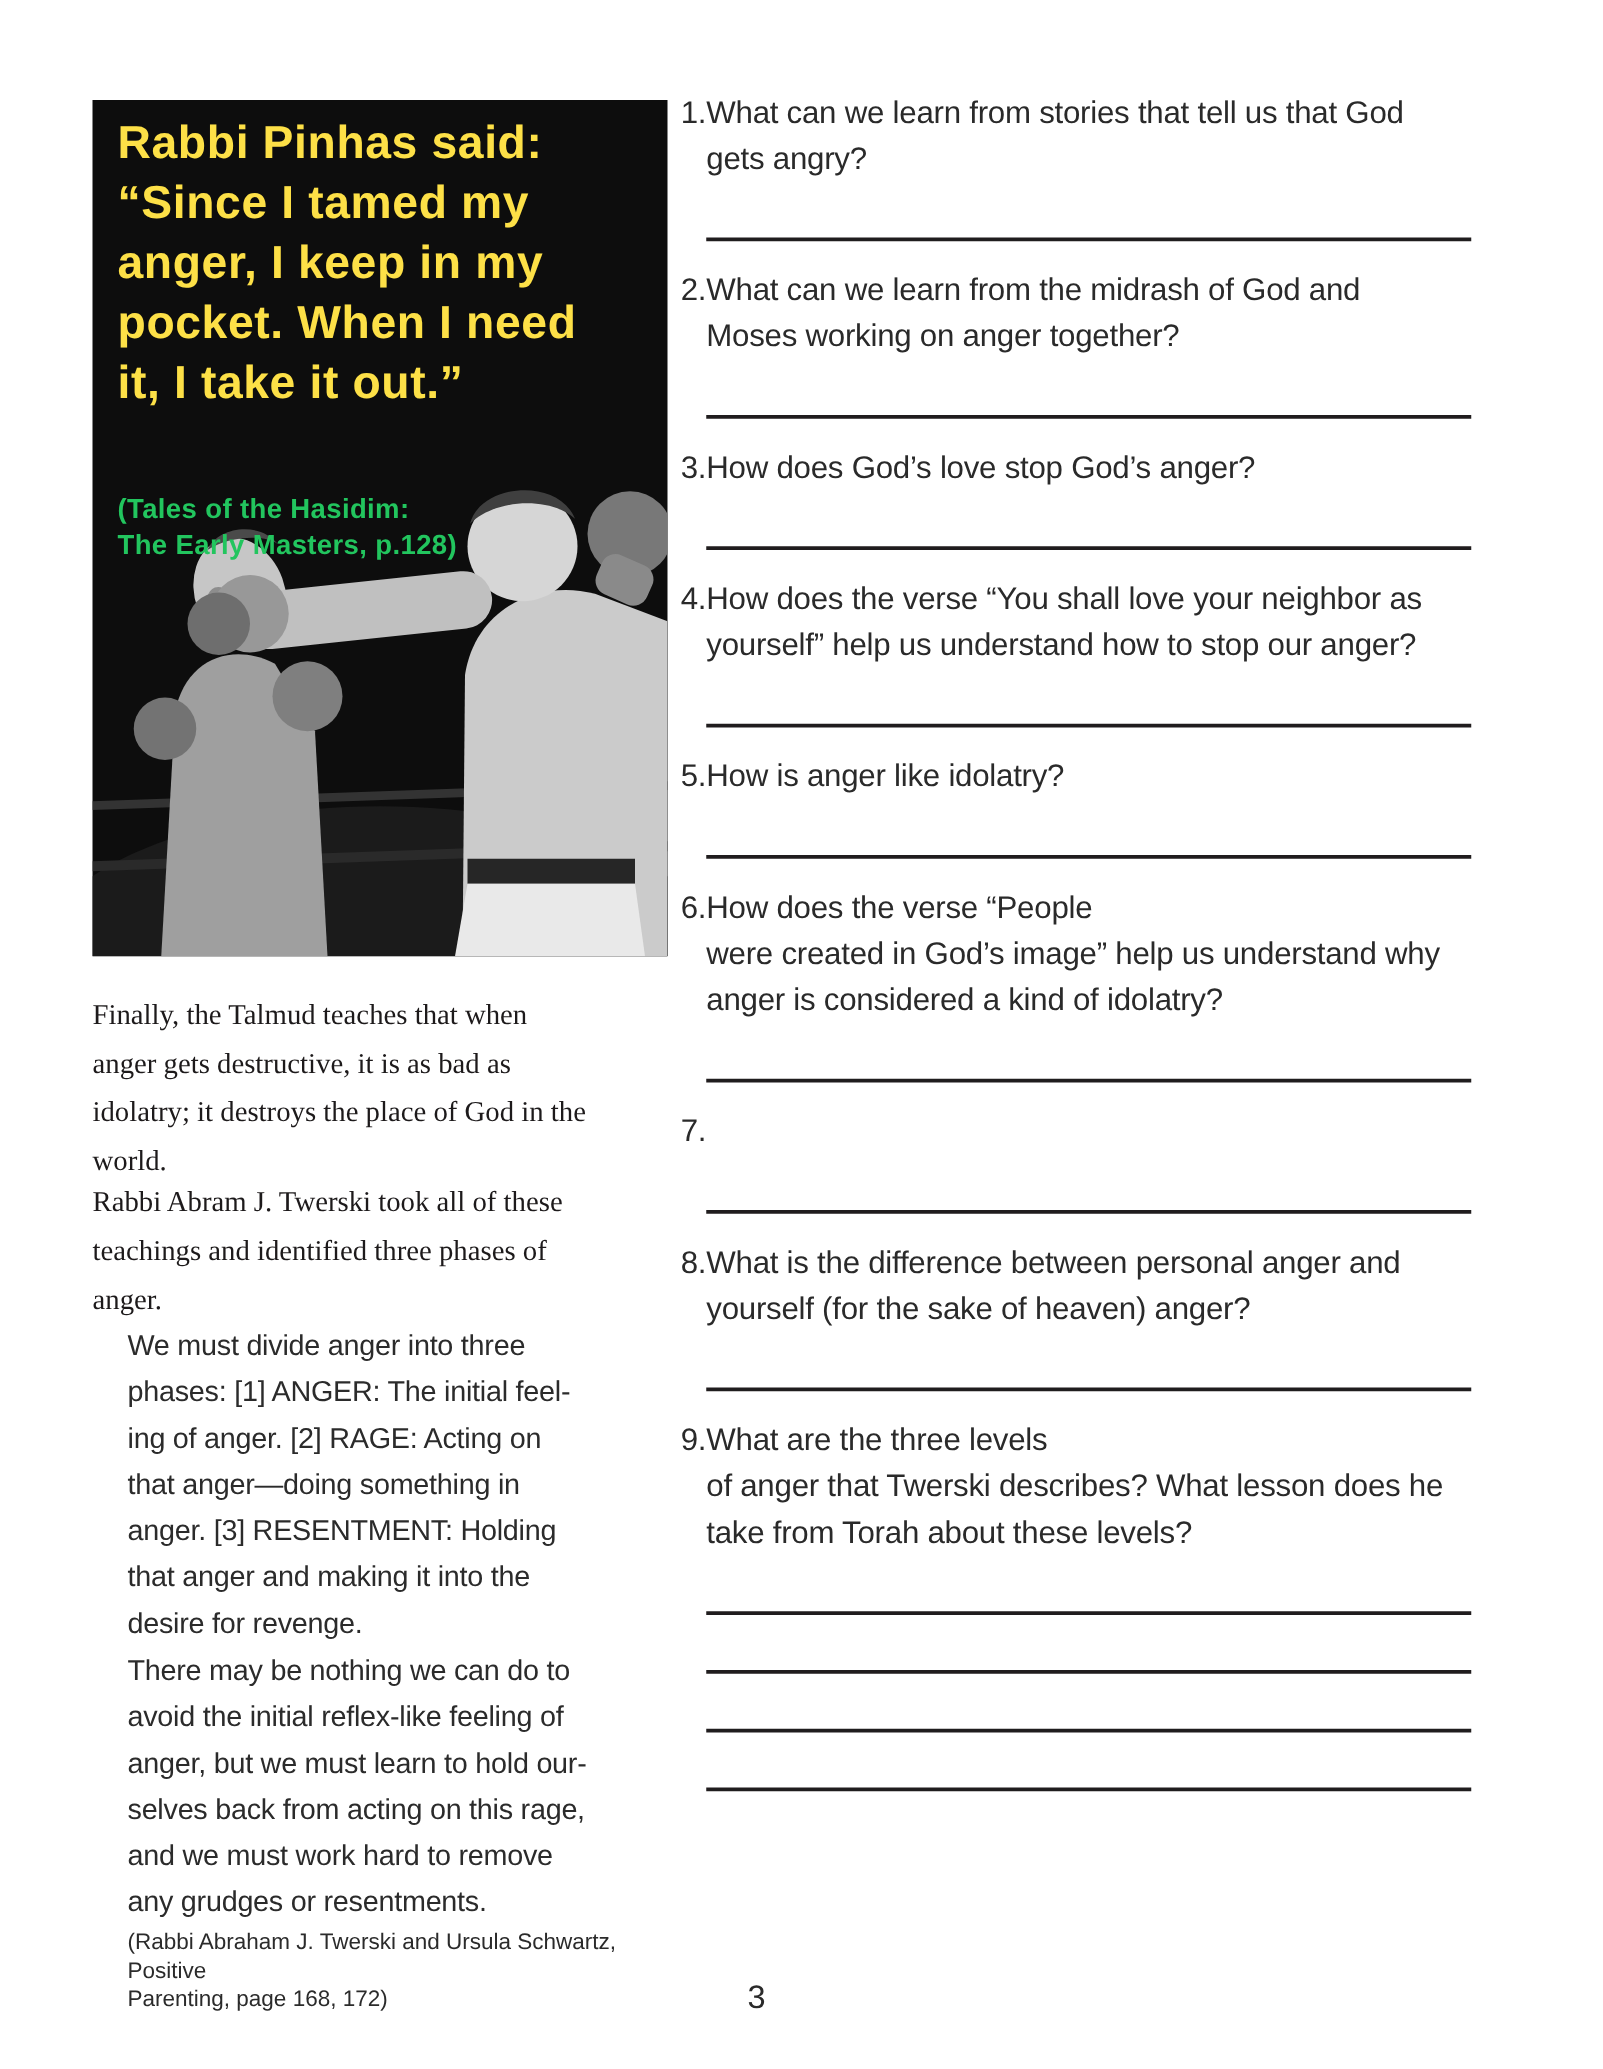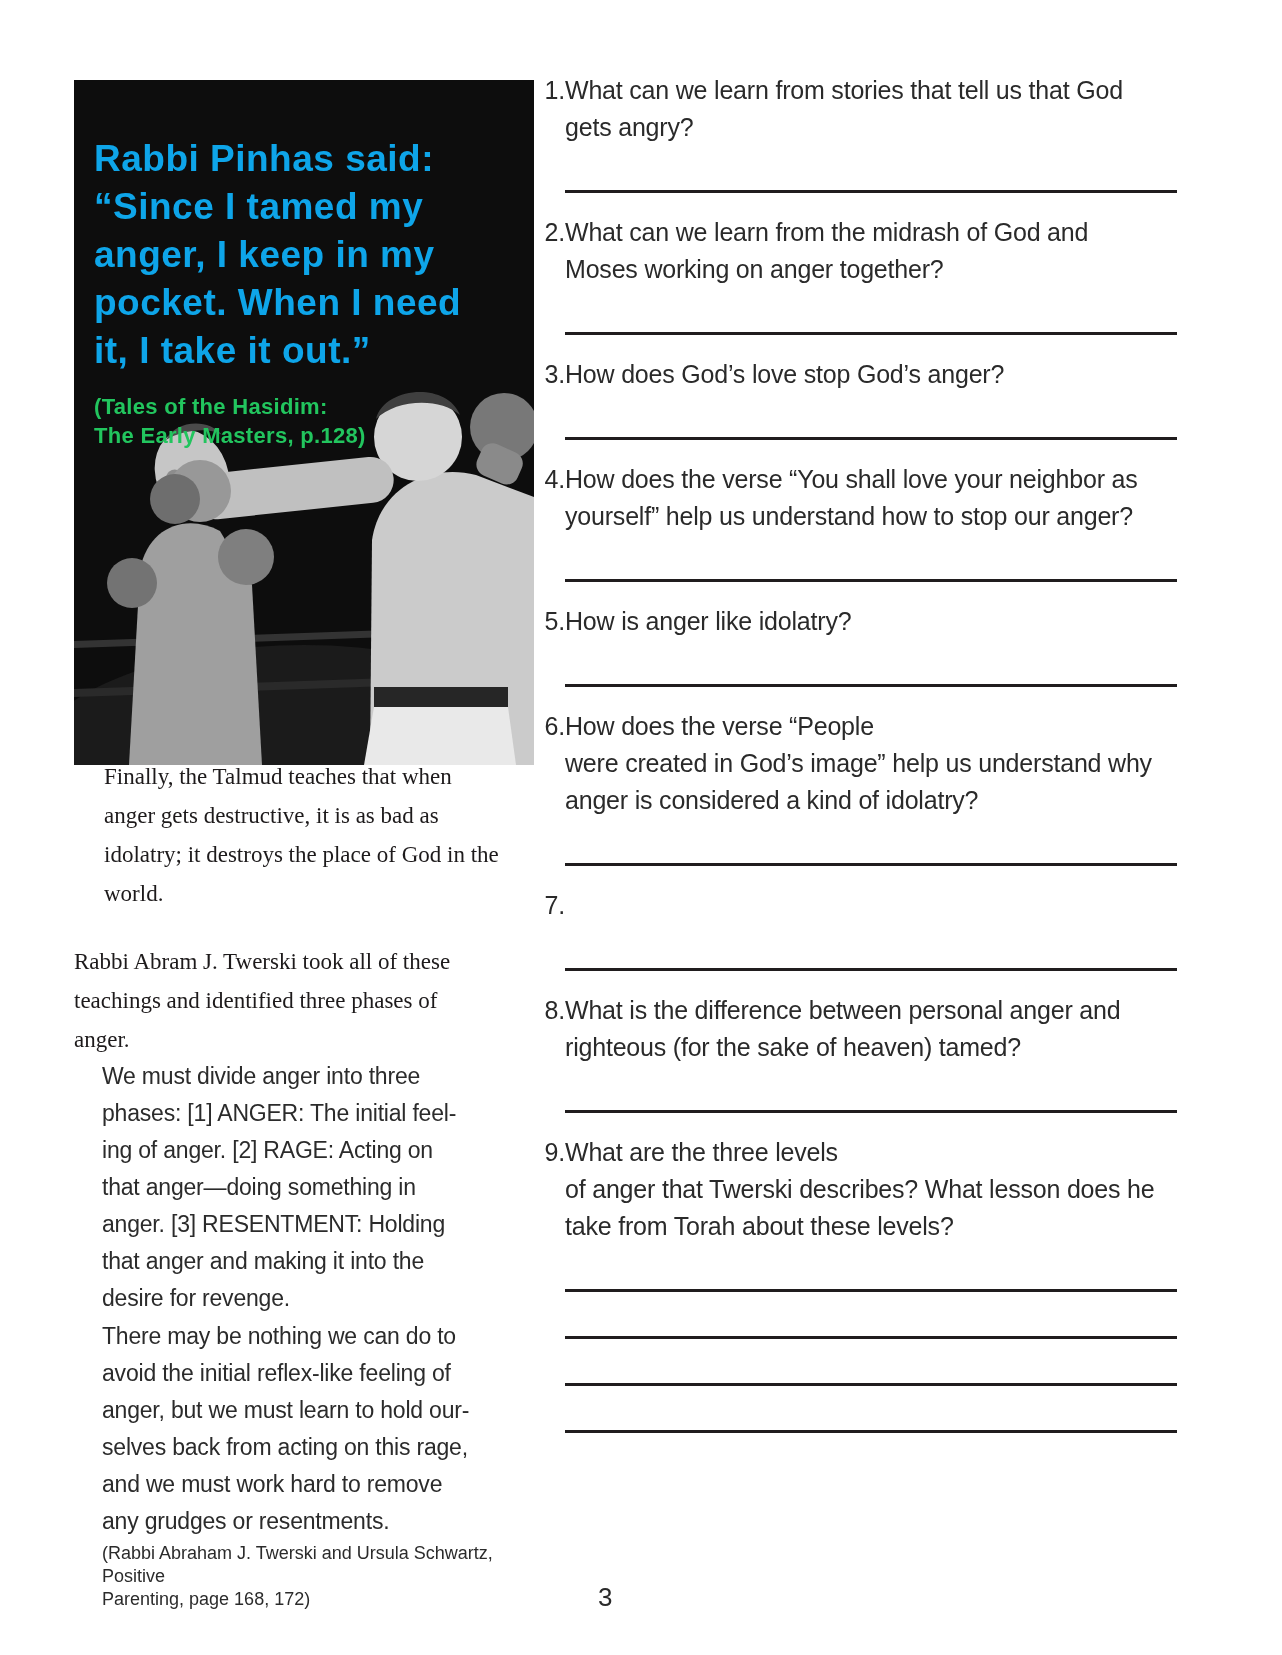--- a/index.html
+++ b/index.html
@@ -8,37 +8,36 @@
     font-family:"Liberation Sans",sans-serif;color:#231f20;overflow:hidden;
   }
   
   .photo{
     position:absolute;left:74px;top:80px;width:460px;height:685px;
     background:#0d0d0d;overflow:hidden;
   }
   .photo-quote{
     position:absolute;left:20px;top:10px;z-index:3;
     font-family:"Liberation Sans",sans-serif;font-weight:bold;
-    font-size:37px;line-height:48px;color:#0ea5e9;white-space:pre-line;
+    font-size:37px;line-height:48px;color:#fde047;white-space:pre-line;
     letter-spacing:.5px;
-    margin-top:45px;
   }
   .photo-cite{
     position:absolute;left:20px;top:312px;z-index:3;
     font-weight:bold;font-size:22px;line-height:29px;color:#22c55e;
     white-space:pre-line;letter-spacing:.3px;
   }
   .photo-art{position:absolute;left:0;bottom:0;width:460px;height:430px;z-index:1;}
   
   .serif-para{
     position:absolute;left:74px;width:480px;
     font-family:"Liberation Serif",serif;font-size:23px;line-height:39px;
     white-space:pre-line;color:#1d1a1b;
   }
-  #para1{top:757px;margin-left:30px;}
+  #para1{top:792px;}
   #para2{top:942px;}
   .block-quote{
     position:absolute;left:102px;width:450px;
     font-size:23px;line-height:37px;white-space:pre-line;color:#2b2b2b;
     letter-spacing:-.2px;
   }
   #quote1{top:1058px;}
   #quote2{top:1318px;}
   .left-cite{
     position:absolute;left:102px;top:1542px;width:430px;
@@ -190,21 +189,21 @@
     <div class="q-row">
       <span class="q-num">7.</span>
     </div>
   <div class="answer-line"></div>
     </div>
 
   <div class="q-block">
     <div class="q-row">
       <span class="q-num">8.</span>
       <div class="q-text">What is the difference between personal anger and
-righteous (for the sake of heaven) tamed?</div>
+yourself (for the sake of heaven) anger?</div>
     </div>
   <div class="answer-line"></div>
     </div>
 
   <div class="q-block">
     <div class="q-row">
       <span class="q-num">9.</span>
       <div class="q-text">What are the three levels
 of anger that Twerski describes? What lesson does he
 take from Torah about these levels?</div>

